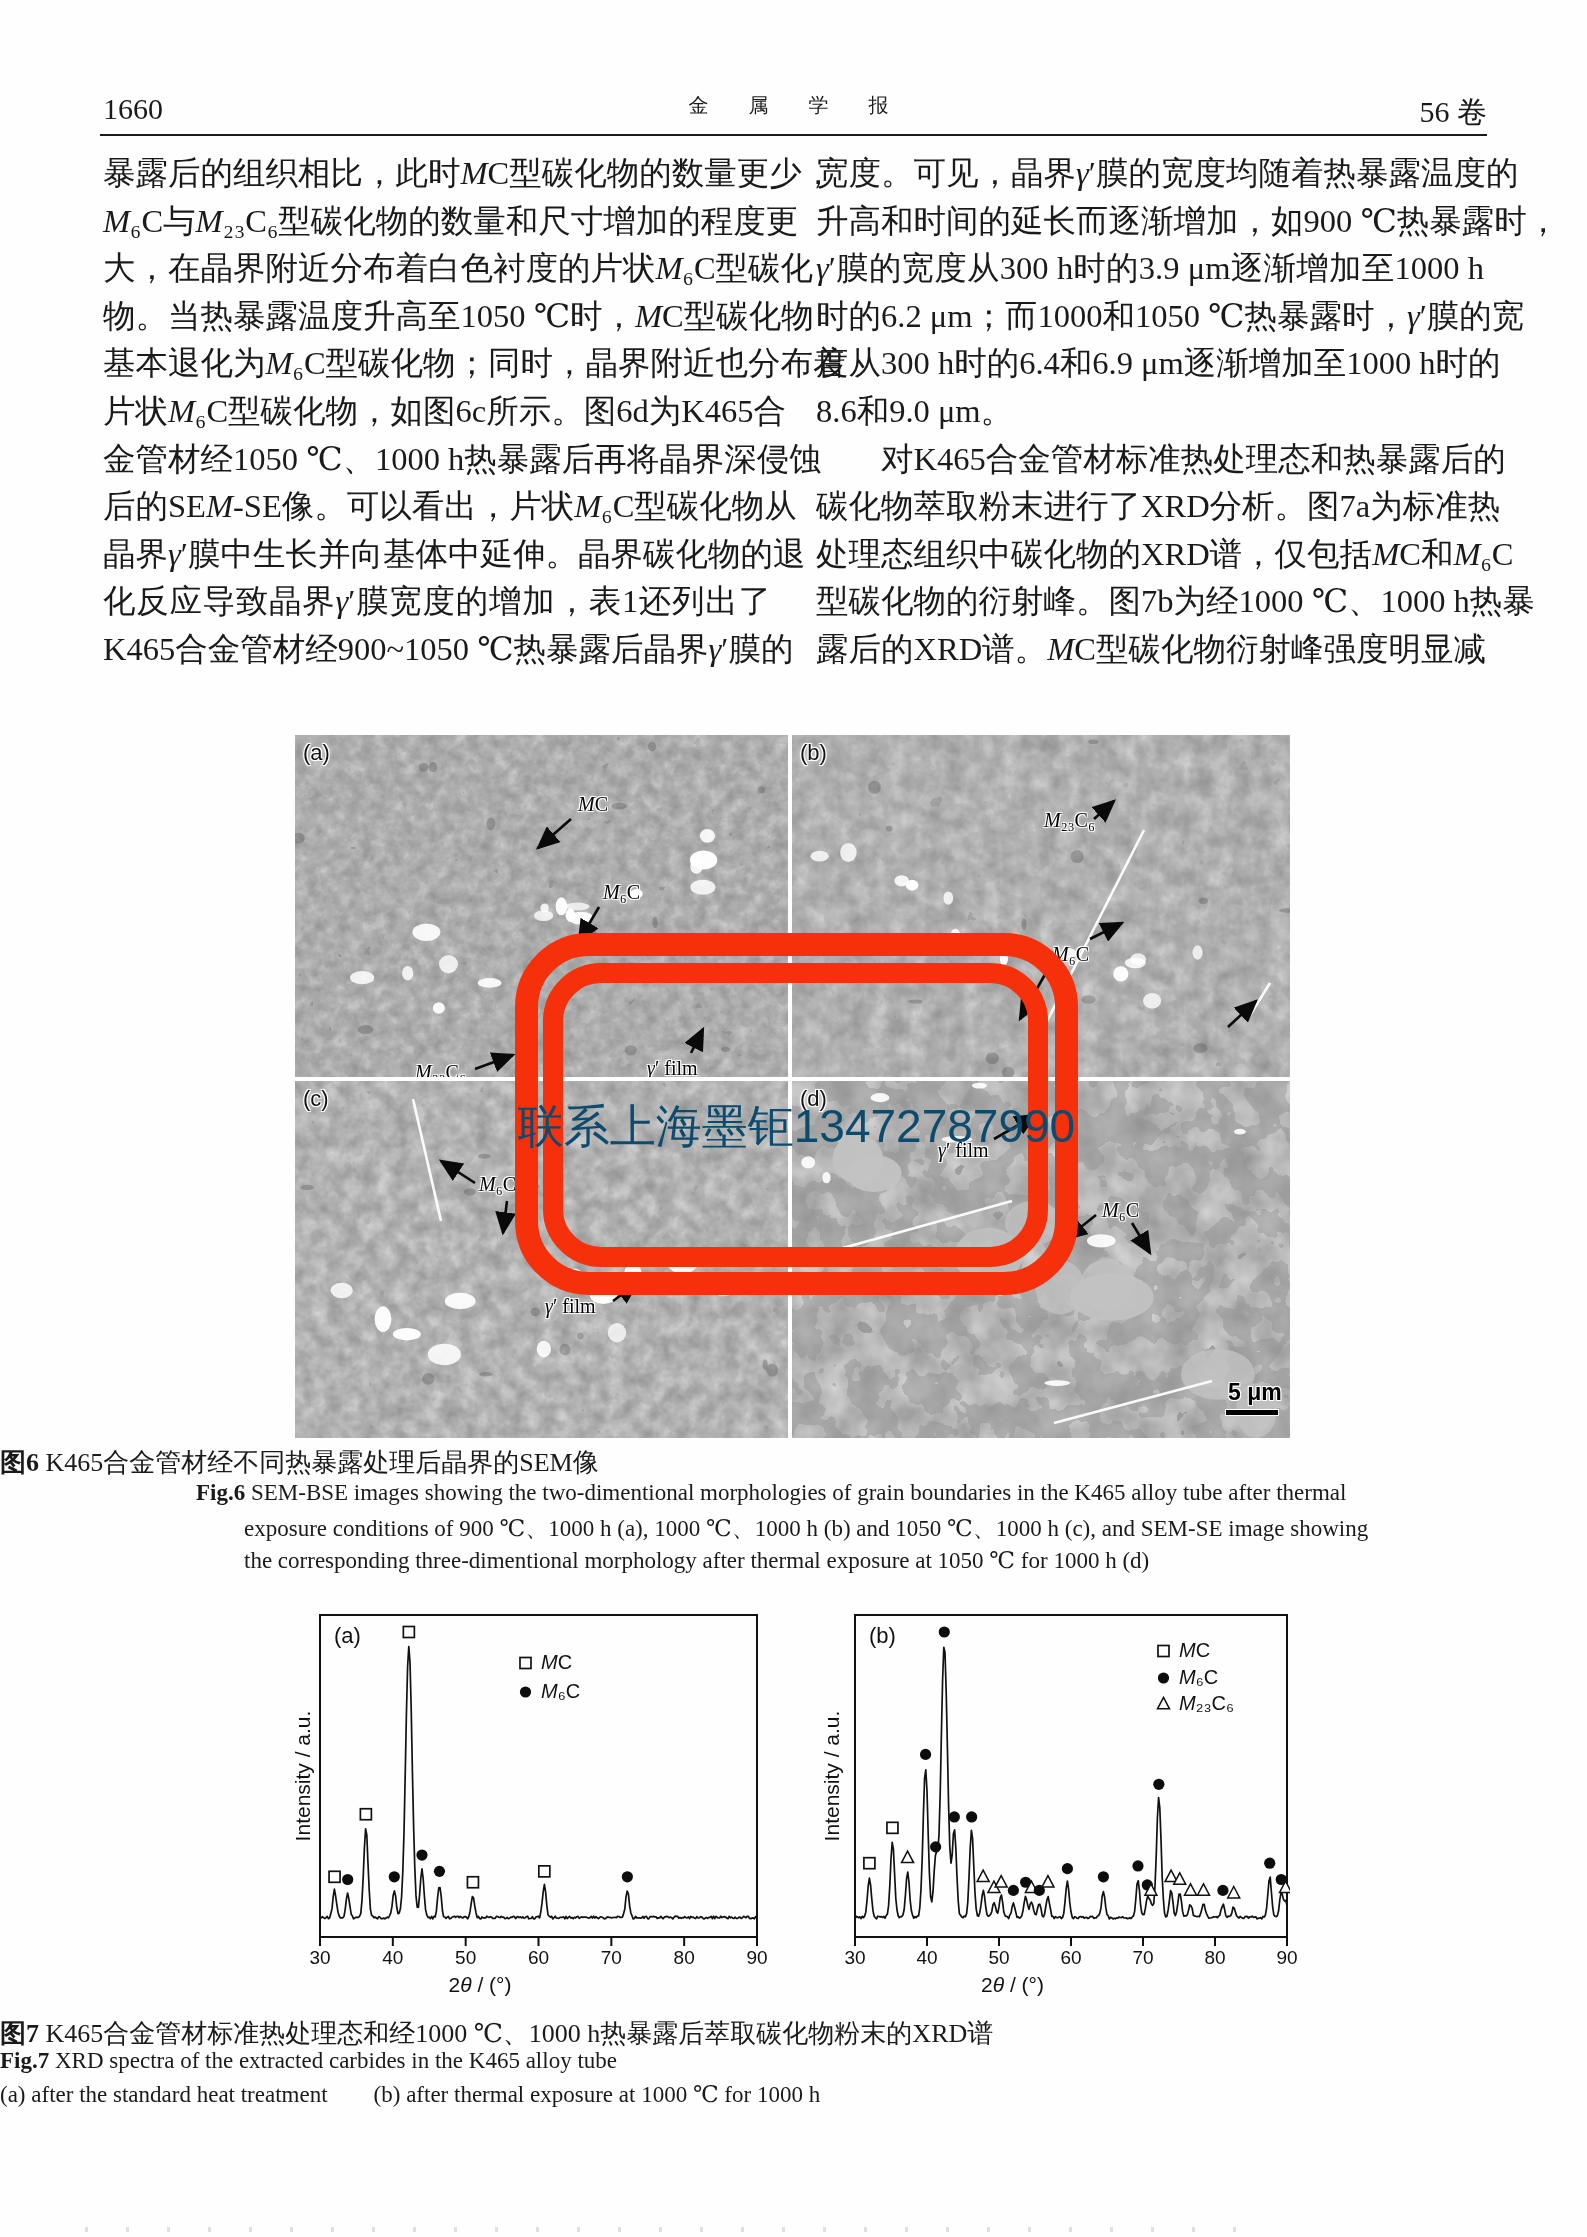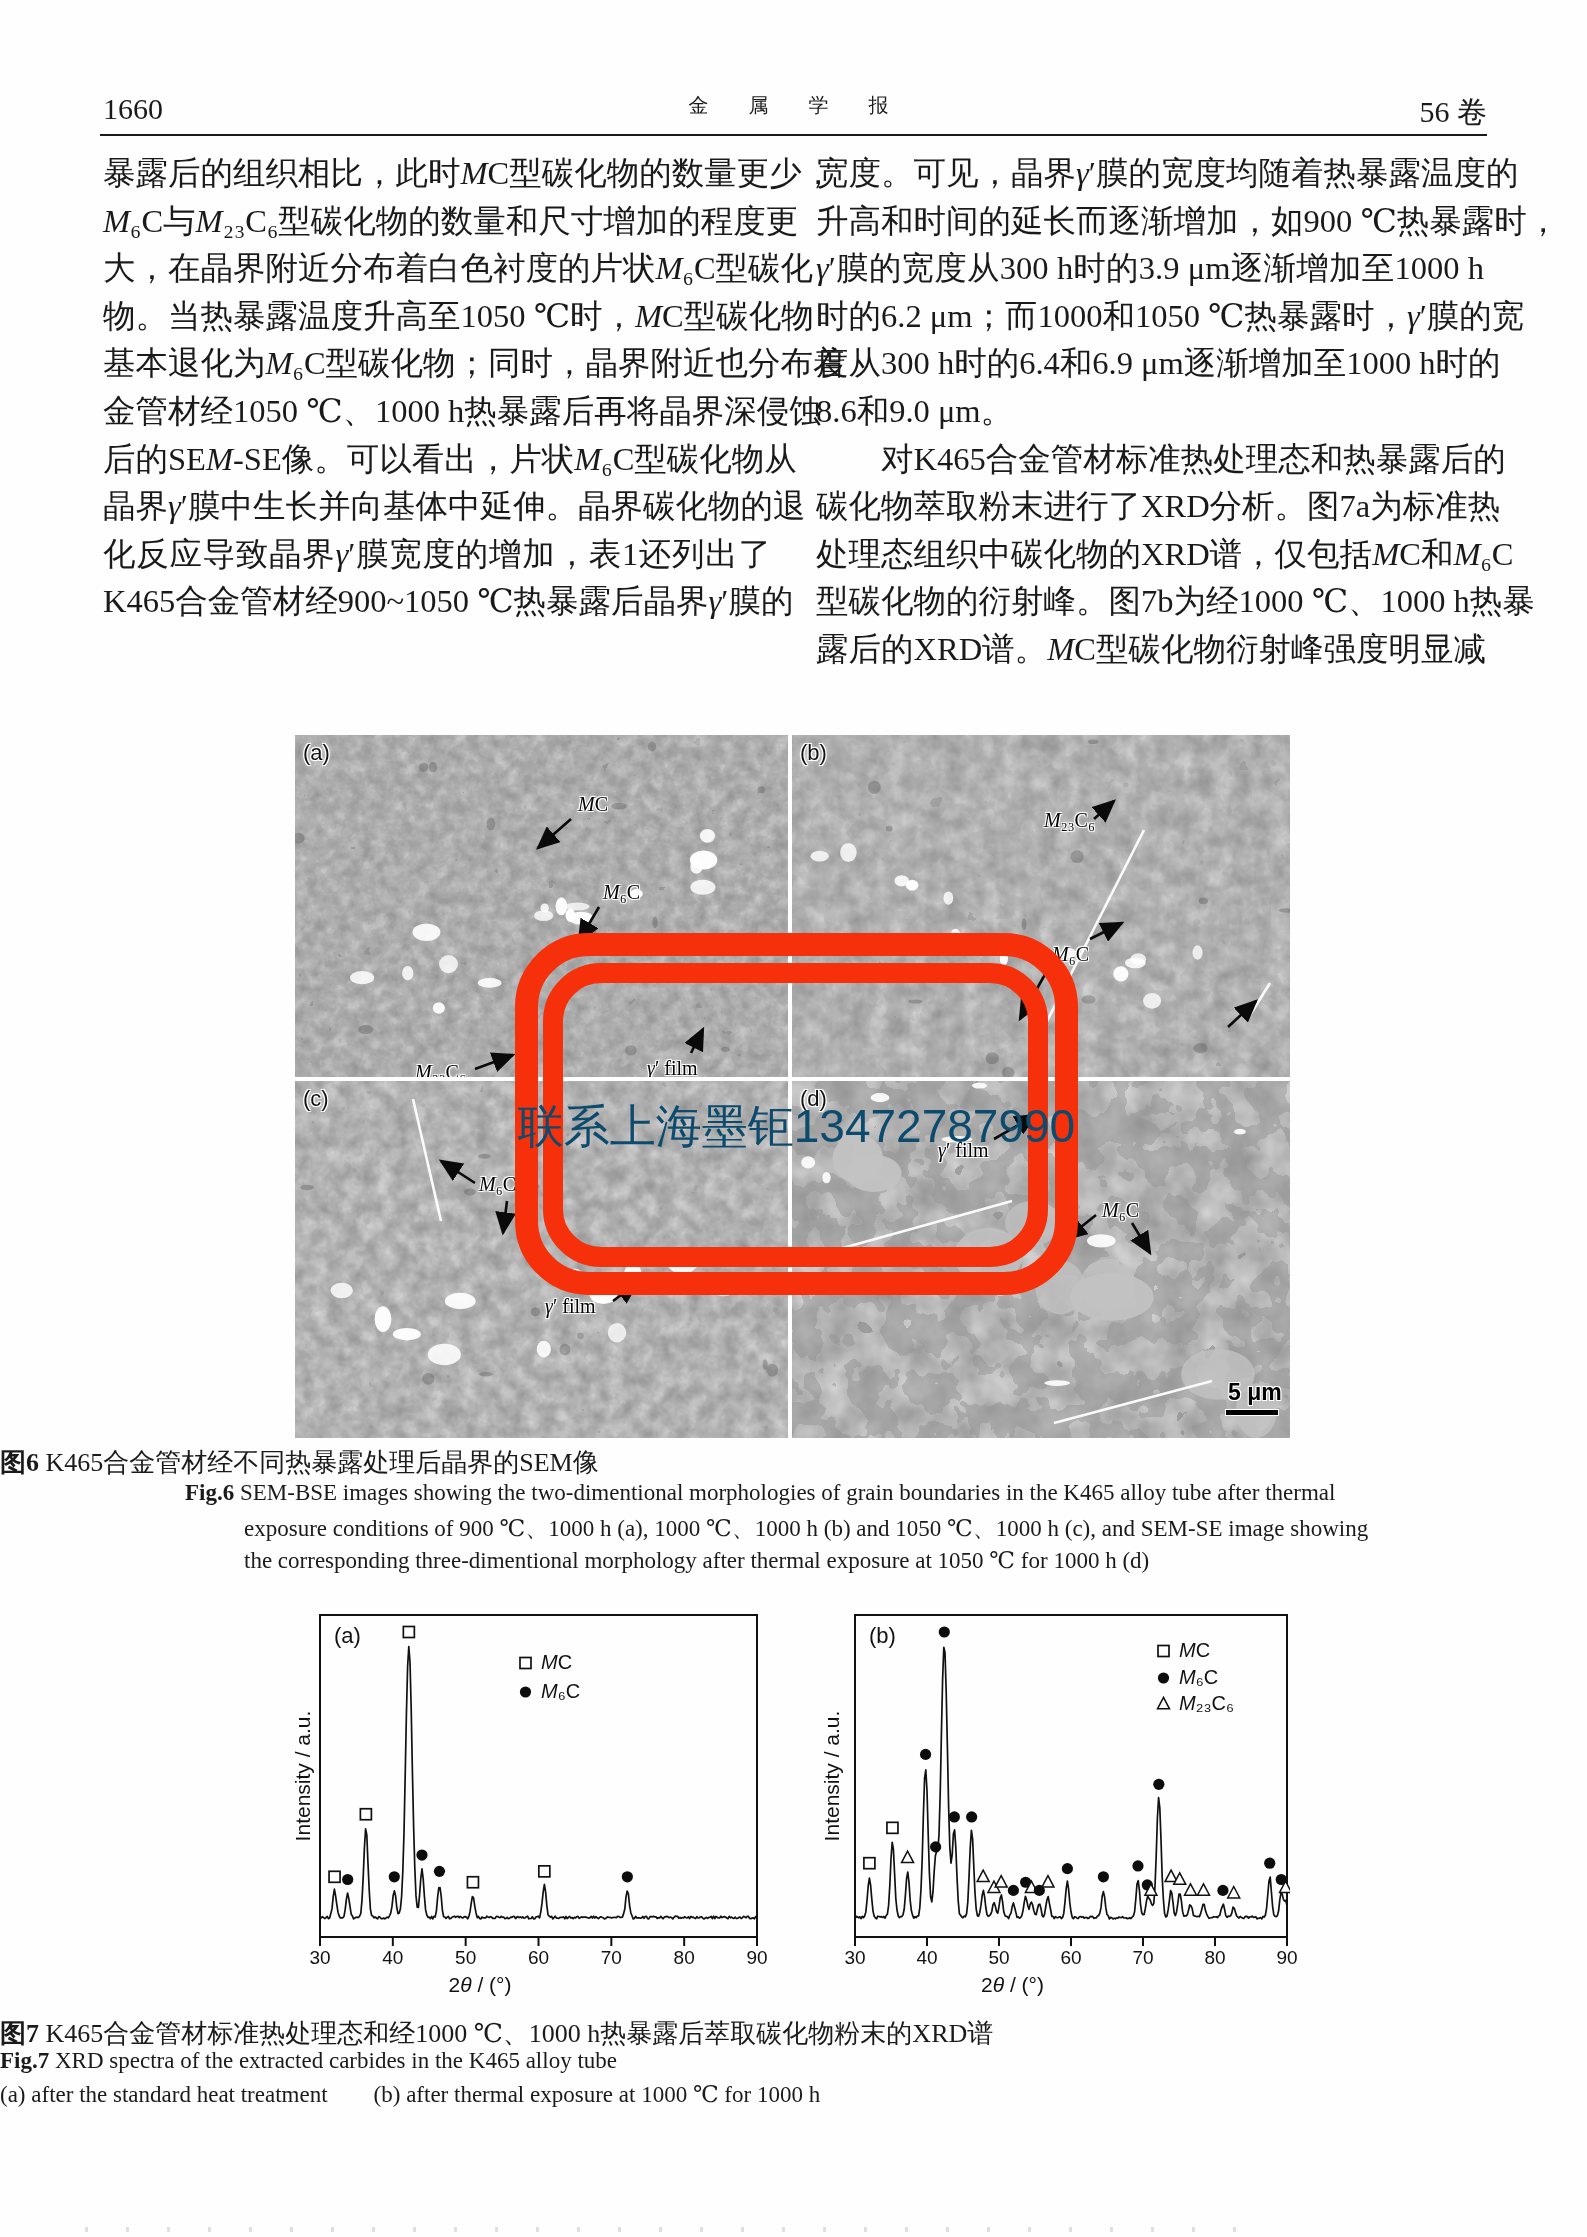--- a/index.html
+++ b/index.html
@@ -56,20 +56,21 @@
   <div class="hdr-title">金　属　学　报</div>
   <div class="hdr-vol">56 卷</div>
   <div class="hdr-rule"></div>
 
   <div class="bcol bcol-left" id="col-left">
       <div class="bline">暴露后的组织相比，此时<i>M</i>C型碳化物的数量更少，</div>
       <div class="bline"><i>M</i>₆C与<i>M</i>₂₃C₆型碳化物的数量和尺寸增加的程度更</div>
       <div class="bline">大，在晶界附近分布着白色衬度的片状<i>M</i>₆C型碳化</div>
       <div class="bline">物。当热暴露温度升高至1050 ℃时，<i>M</i>C型碳化物</div>
       <div class="bline">基本退化为<i>M</i>₆C型碳化物；同时，晶界附近也分布着</div>
+      <div class="bline">片状<i>M</i>₆C型碳化物，如图6c所示。图6d为K465合</div>
       <div class="bline">金管材经1050 ℃、1000 h热暴露后再将晶界深侵蚀</div>
       <div class="bline">后的SE<i>M</i>-SE像。可以看出，片状<i>M</i>₆C型碳化物从</div>
       <div class="bline">晶界<i>γ</i>′膜中生长并向基体中延伸。晶界碳化物的退</div>
       <div class="bline">化反应导致晶界<i>γ</i>′膜宽度的增加，表1还列出了</div>
       <div class="bline">K465合金管材经900~1050 ℃热暴露后晶界<i>γ</i>′膜的</div>
     </div>
   <div class="bcol bcol-right" id="col-right">
       <div class="bline">宽度。可见，晶界<i>γ</i>′膜的宽度均随着热暴露温度的</div>
       <div class="bline">升高和时间的延长而逐渐增加，如900 ℃热暴露时，</div>
       <div class="bline"><i>γ</i>′膜的宽度从300 h时的3.9 μm逐渐增加至1000 h</div>
@@ -314,21 +315,21 @@
 
   <div id="wm">
       <div class="wm-rect" style="left: 515px; top: 933px; width: 563px; height: 362px; border-width: 23px; border-color: rgb(245, 48, 10); border-radius: 74px; box-sizing: border-box;"></div>
       <div class="wm-rect" style="left: 543px; top: 963px; width: 505px; height: 304px; border-width: 20px; border-color: rgb(245, 48, 10); border-radius: 58px; box-sizing: border-box;"></div>
       <div class="wm-text" style="left: 490px; top: 1096px; width: 613px; color: #0c4a6e;">联系上海墨钜13472787990</div>
     </div>
 
   <div class="cap cap-center cap-zh" style="top:1445px;">
     <b>图6</b><span> K465合金管材经不同热暴露处理后晶界的SEM像</span>
   </div>
-  <div class="cap" style="left:185px;top:1480px;">
+  <div class="cap" style="left:196px;top:1480px;">
     <b>Fig.6</b><span> SEM-BSE images showing the two-dimentional morphologies of grain boundaries in the K465 alloy tube after thermal</span>
   </div>
   <div class="cap" style="left:244px;top:1513px;">exposure conditions of 900 ℃、1000 h (a), 1000 ℃、1000 h (b) and 1050 ℃、1000 h (c), and SEM-SE image showing</div>
   <div class="cap" style="left:244px;top:1547px;">the corresponding three-dimentional morphology after thermal exposure at 1050 ℃ for 1000 h (d)</div>
 
   <div class="chart" id="chartA" style="left:293px;top:1605px;width:470px;height:390px;"><svg width="470" height="390">
         <rect x="27" y="10" width="437" height="322" fill="none" stroke="#111" stroke-width="2"></rect>
         <line x1="27" y1="332" x2="27" y2="341" stroke="#111" stroke-width="2"></line>
         <line x1="99.83333333333333" y1="332" x2="99.83333333333333" y2="341" stroke="#111" stroke-width="2"></line>
         <line x1="172.66666666666666" y1="332" x2="172.66666666666666" y2="341" stroke="#111" stroke-width="2"></line>

